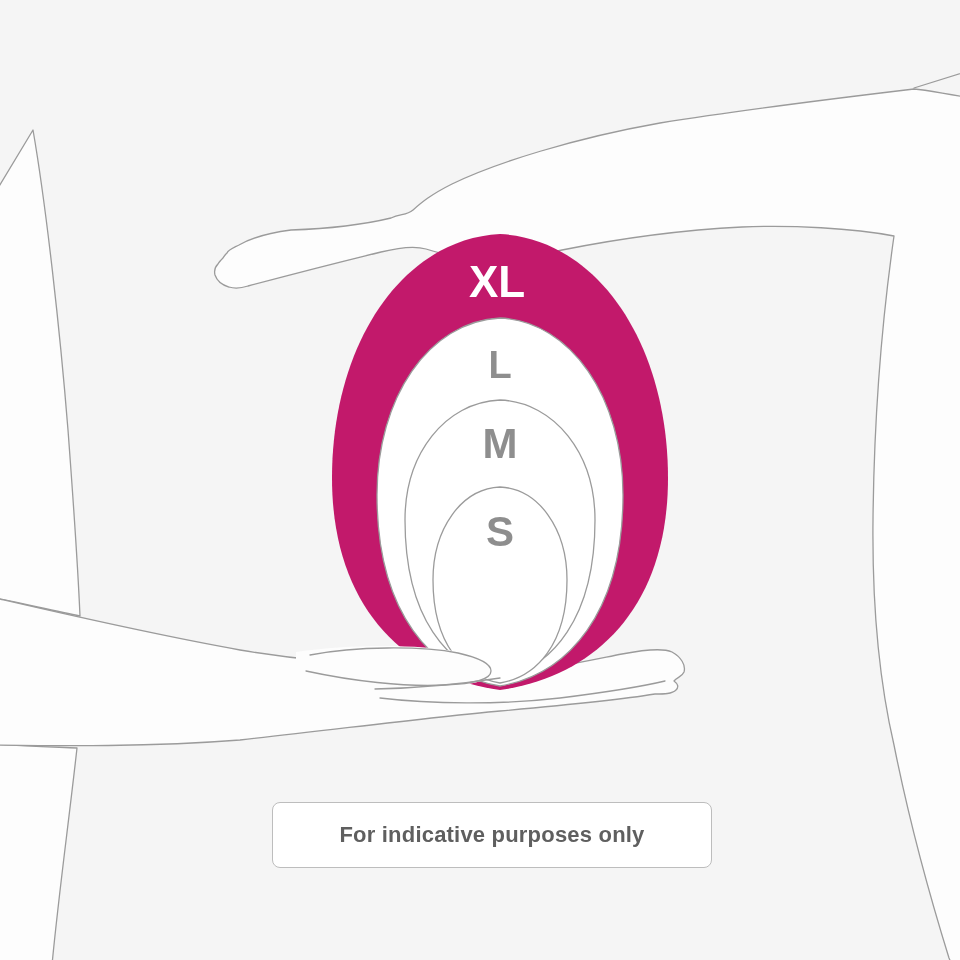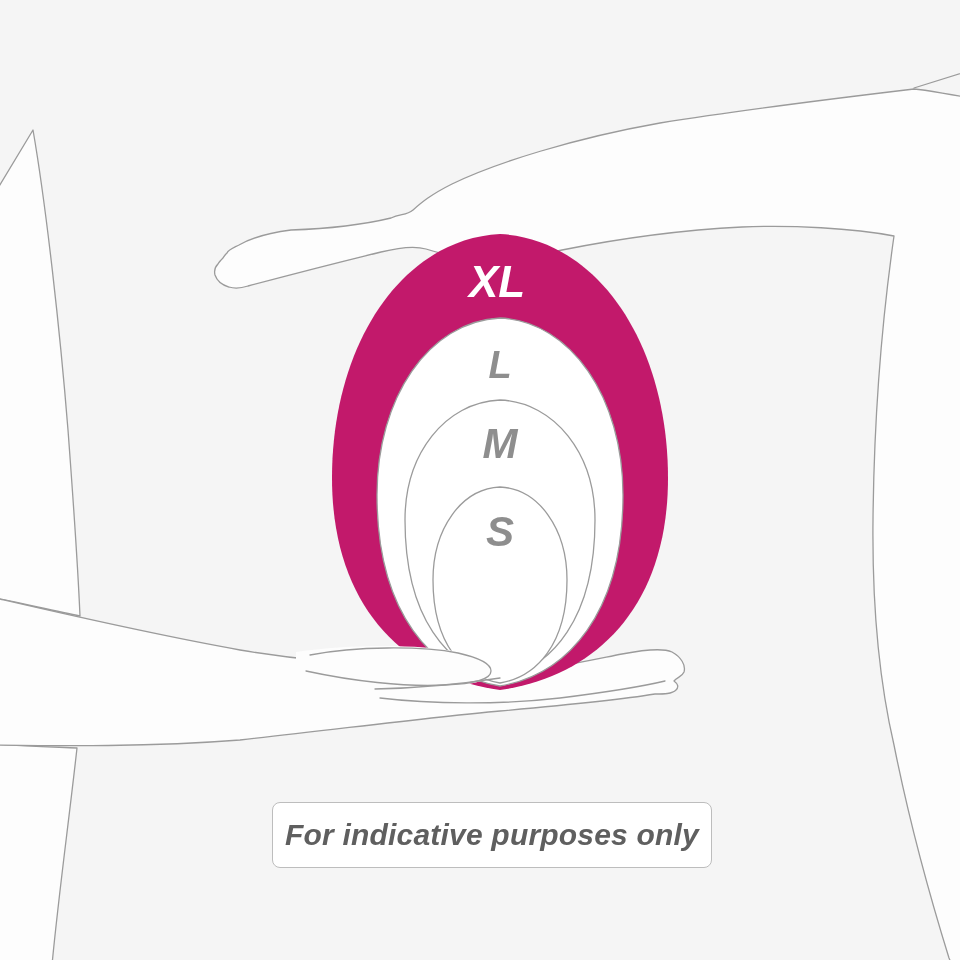--- a/index.html
+++ b/index.html
@@ -1,34 +1,33 @@
 <!DOCTYPE html>
 <html><head>
 <meta charset="utf-8">
 <style>
   html,body{margin:0;padding:0;background:#e9e9e9;}
   .stage{
     position:relative;width:960px;height:960px;margin:0 auto;
     background:#f5f5f5;overflow:hidden;
     font-family:"Liberation Sans", sans-serif;
-    font-style:italic;
   }
   .stage svg{position:absolute;left:0;top:0;}
   .outline{fill:#fdfdfd;stroke:#9b9b9b;stroke-width:1.3;stroke-linejoin:round;}
   .lineonly{fill:none;stroke:#9b9b9b;stroke-width:1.3;stroke-linecap:round;}
   .egg-label{
     font-family:"Liberation Sans", sans-serif;
     font-weight:bold;text-anchor:middle;
   }
   .caption-box{
     position:absolute;left:272px;top:802px;width:440px;height:66px;
     box-sizing:border-box;background:#ffffff;
     border:1.5px solid #bdbdbd;border-radius:8px;
     display:flex;align-items:center;justify-content:center;
-    font-weight:bold;font-size:30px;color:#5f5f5f;
+    font-weight:bold;font-size:22px;color:#5f5f5f;
     letter-spacing:0.2px;
   }
 </style>
 </head>
 <body>
 
 <div class="stage">
   <svg width="960" height="960" viewBox="0 0 960 960">
 
     <rect x="0" y="0" width="960" height="960" fill="#f5f5f5"></rect>

